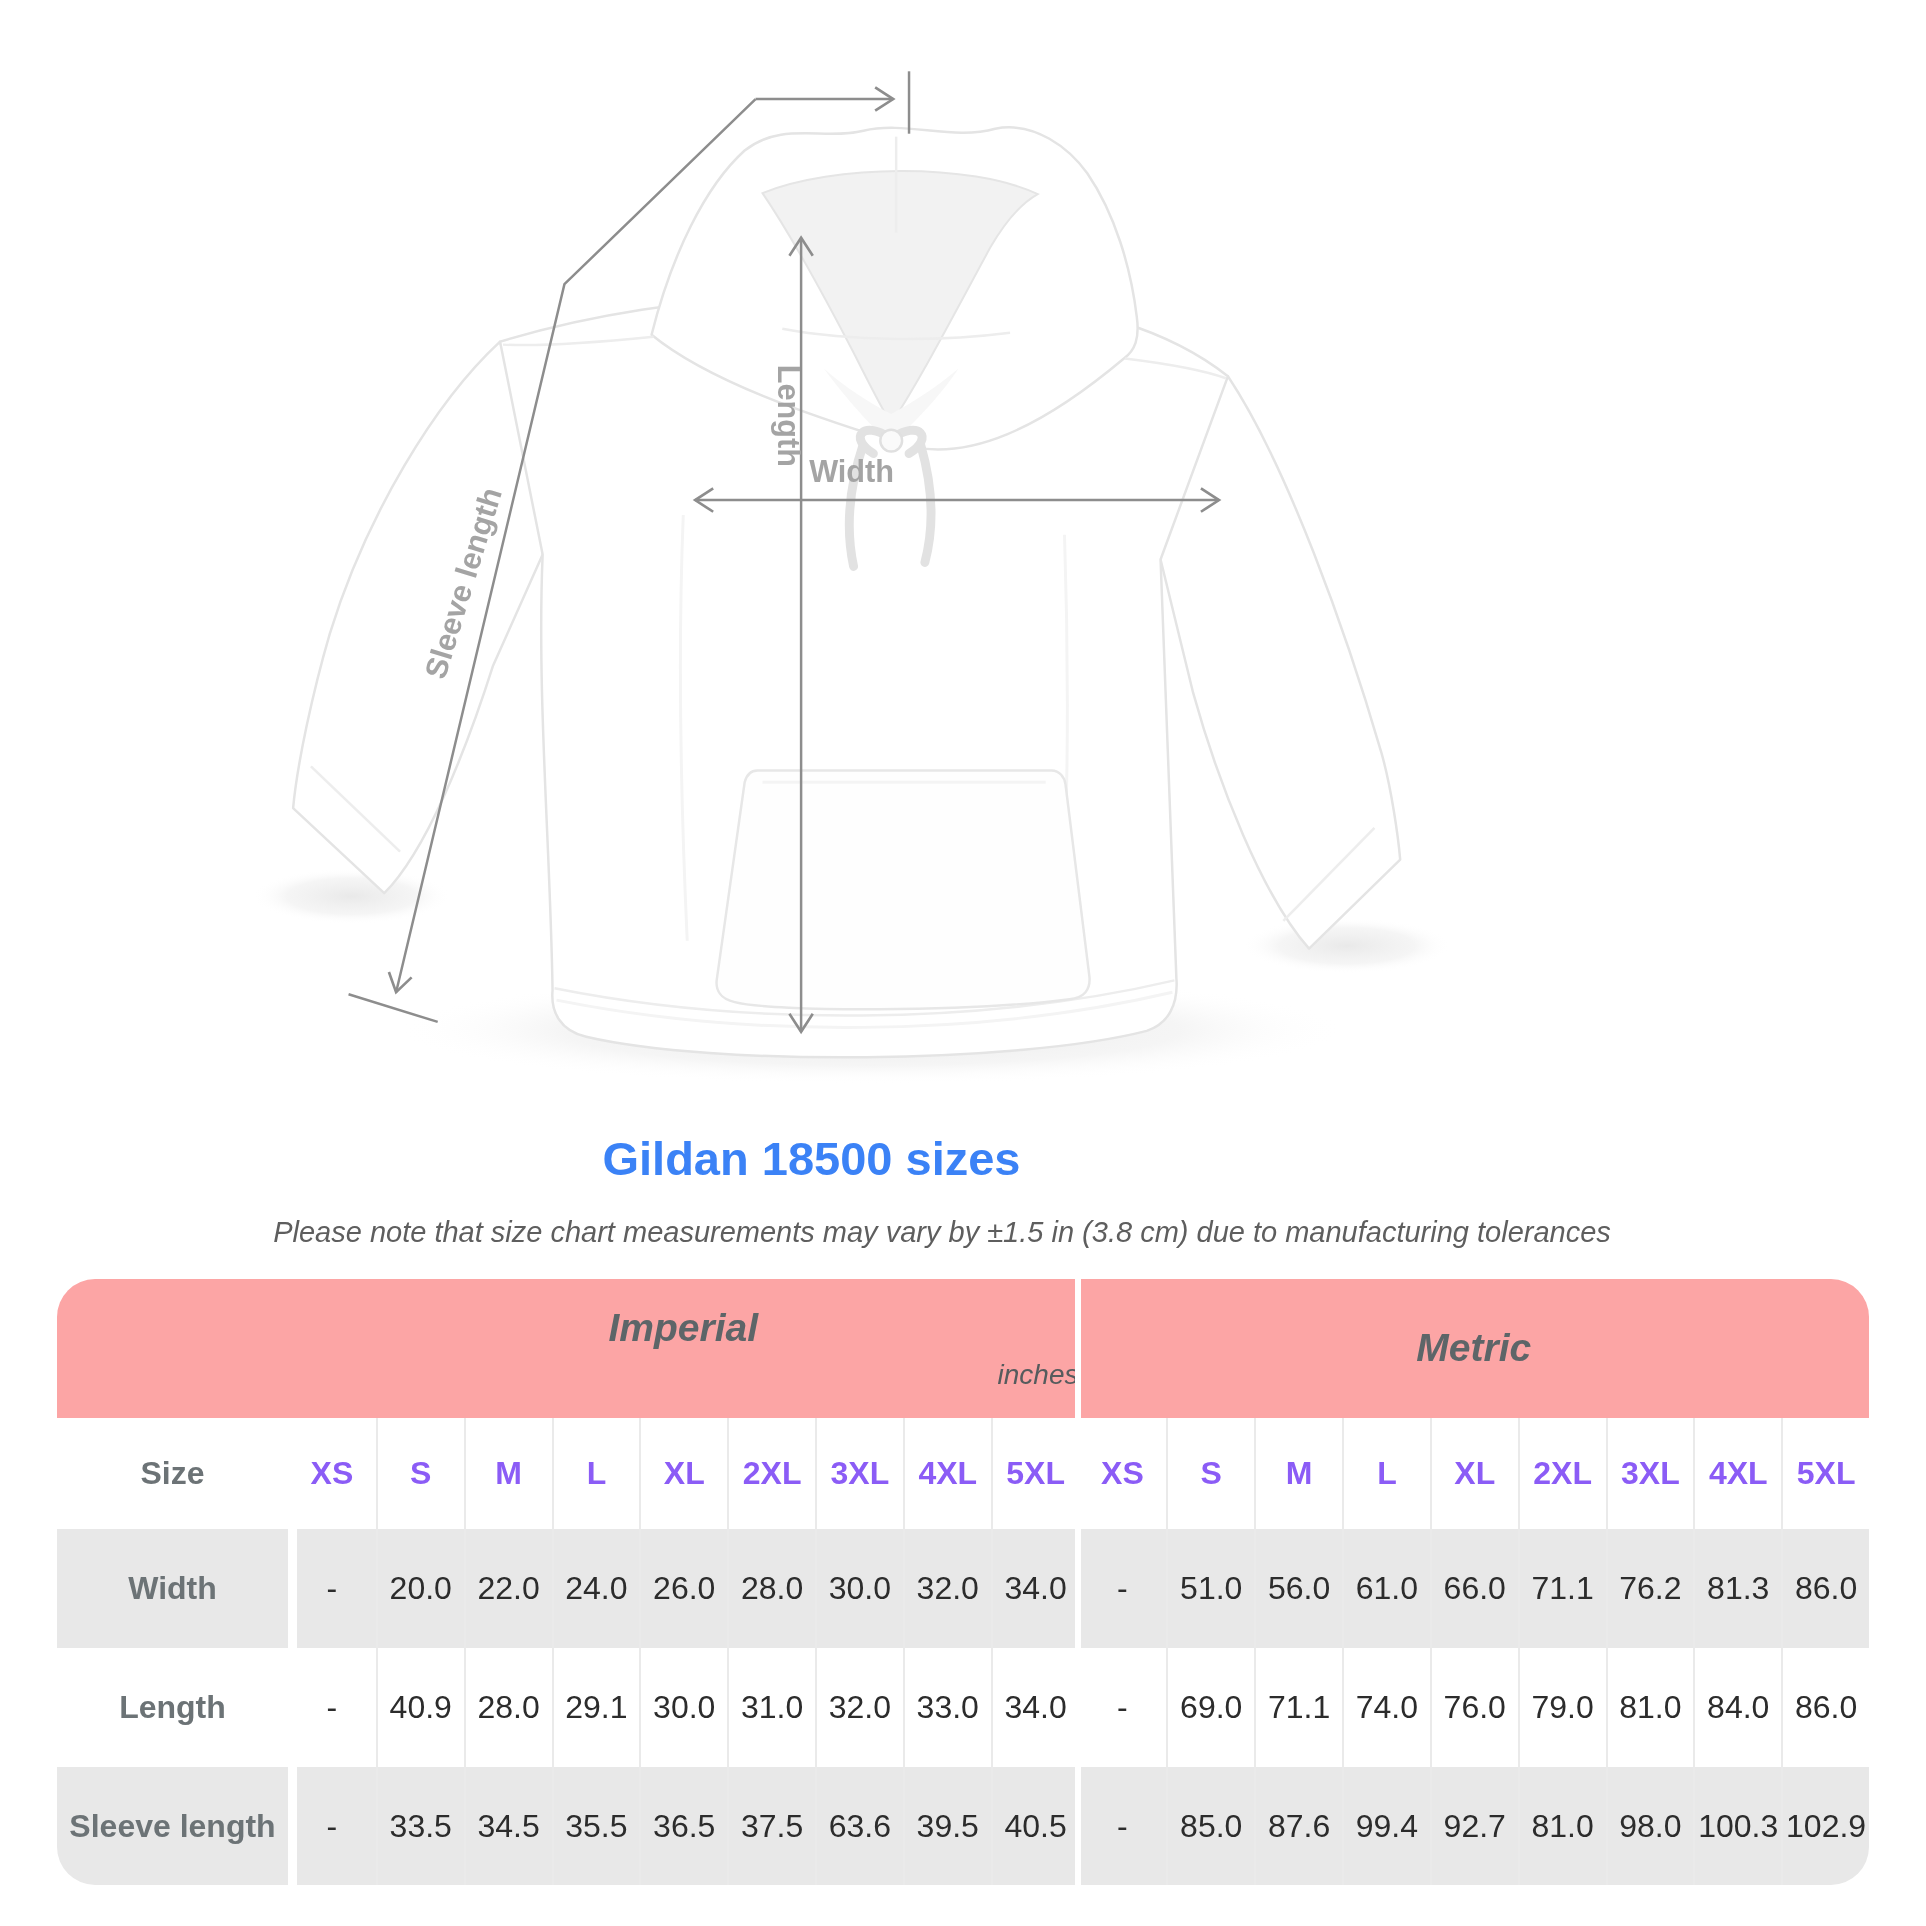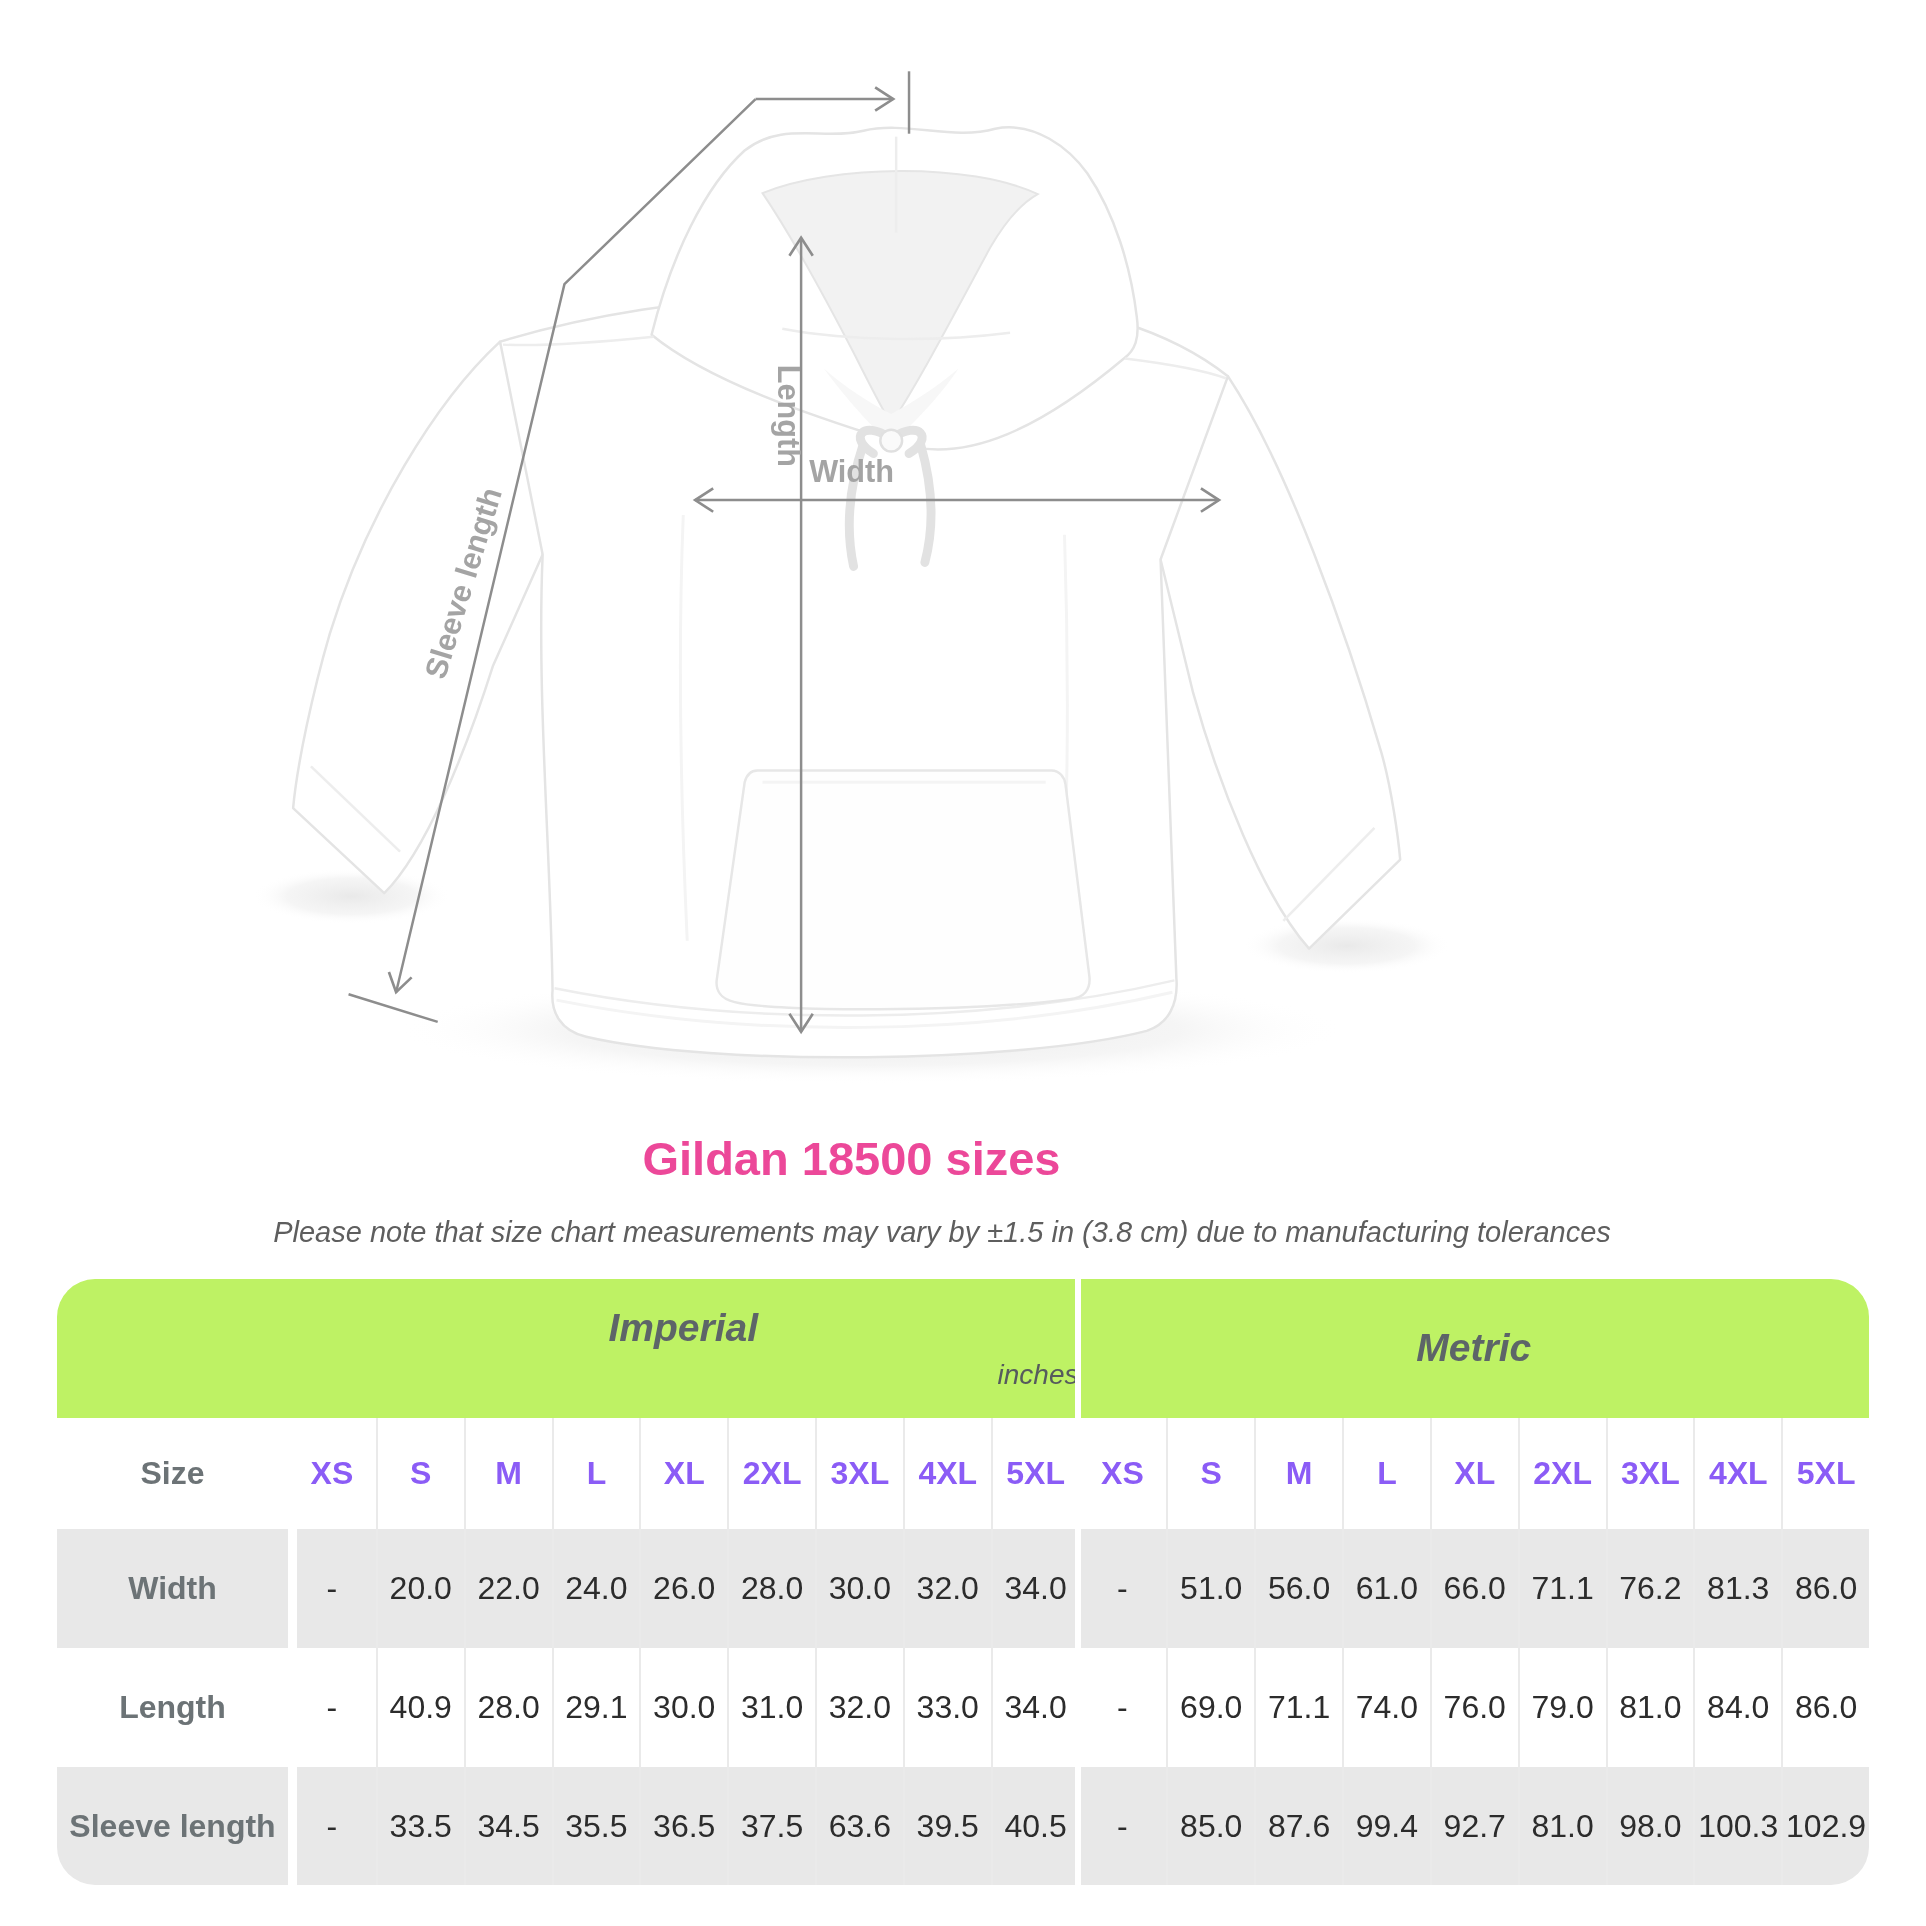--- a/index.html
+++ b/index.html
@@ -10,29 +10,29 @@
   .figure{position:absolute;top:0;left:0;width:1927px;height:1119px;}
   .figure svg{display:block;width:100%;height:100%;}
   .meas-line{stroke:#8d8d8d;stroke-width:2.5;fill:none;}
   .meas-label{font-family:"Liberation Sans", sans-serif;font-size:31px;font-weight:bold;fill:#a4a4a4;}
   .garment{stroke:#e4e4e4;stroke-width:2.5;fill:#ffffff;stroke-linejoin:round;}
   .seam{stroke:#ededed;stroke-width:2.5;fill:none;}
   .seam-light{stroke:#f4f4f4;stroke-width:3;fill:none;}
 
   
   .title{position:absolute;top:1131px;left:0;width:1623px;text-align:center;
-         font-size:47px;font-weight:bold;color:#ec4899;padding-left:40px;}
+         font-size:47px;font-weight:bold;color:#3b82f6;}
   .note{position:absolute;top:1216px;left:0;width:1884px;text-align:center;
         font-size:29px;font-style:italic;color:#5e5e5e;}
 
   
   .size-table{position:absolute;top:1279px;left:57px;width:1812px;height:606px;
               border-radius:38px;overflow:hidden;background:#ffffff;}
   .row{display:grid;grid-template-columns:231px repeat(18,1fr);align-items:center;text-align:center;}
-  .ghead{height:139px;background:#bef264;}
+  .ghead{height:139px;background:#fca5a5;}
   .g-imp{grid-column:2 / span 9;}
   .g-met{grid-column:11 / span 9;}
   .gname{font-size:39px;font-weight:bold;font-style:italic;color:#5d6568;line-height:1.15;}
   .gunit{font-size:28px;font-style:italic;color:#565b5d;margin-top:8px;text-align:right;}
   .r-size{height:111px;background:#ffffff;}
   .r-data{height:119px;}
   .r-gray{background:#e8e8e8;}
   .c{height:100%;display:flex;align-items:center;justify-content:center;font-size:32px;}
   .row .c:nth-child(n+2){border-left:2px solid #eaeaea;}
   .row .c:nth-child(2),.row .c:nth-child(11){border-left:none;}

